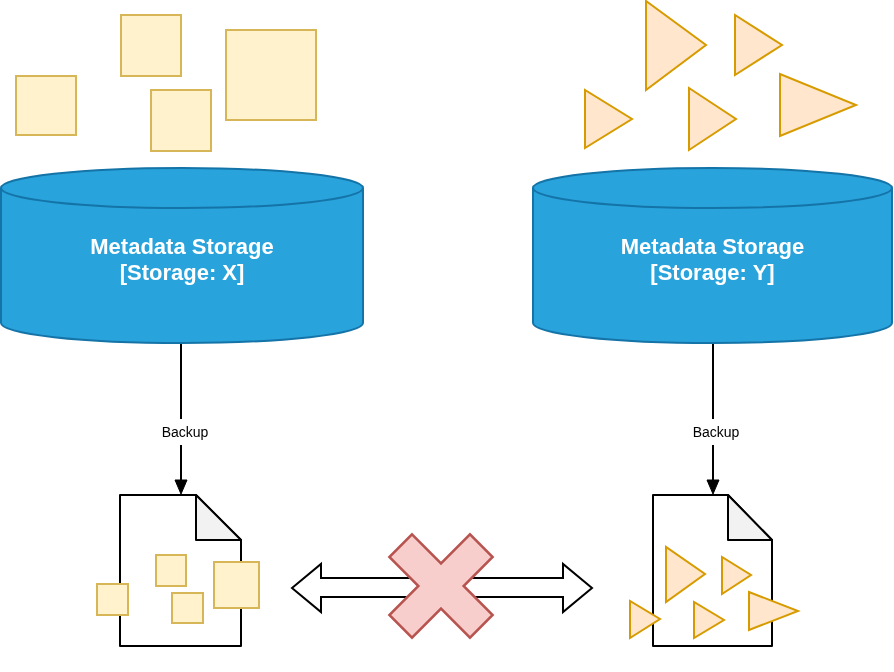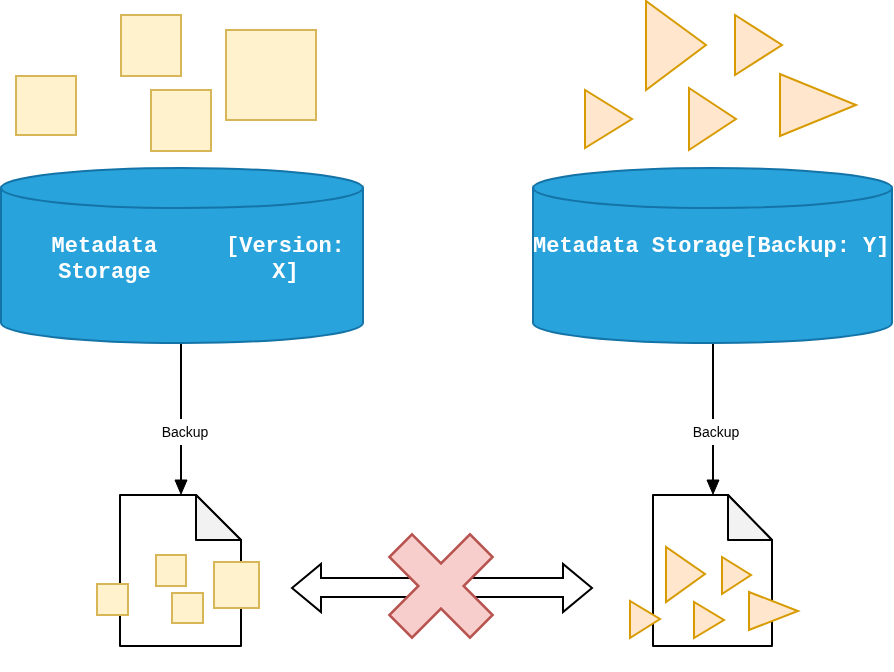--- a/index.html
+++ b/index.html
@@ -36,28 +36,28 @@
   .fold { fill: var(--fold-fill); stroke: var(--line-color); stroke-width: 2; stroke-linejoin: round; }
   .conn { stroke: var(--line-color); stroke-width: 2; fill: none; }
   .ahead { fill: var(--line-color); stroke: var(--line-color); }
   .dblarrow { fill: #ffffff; stroke: var(--line-color); stroke-width: 2; stroke-linejoin: miter; }
   .xmark { fill: var(--x-mark-fill); stroke: var(--x-mark-stroke); stroke-width: 2.5; stroke-linejoin: miter; }
 
   
   .storage-label {
     position: absolute;
     display: flex;
+    flex-direction: column;
     align-items: center;
     text-align: center;
     color: var(--storage-text);
     font-size: 22px;
     font-weight: bold;
     line-height: 26px;
     pointer-events: none;
-    font-family: Liberation Mono, monospace;
   }
   .storage-label-x { left: 1px;   top: 234px; width: 362px; }
   .storage-label-y { left: 533px; top: 234px; width: 359px; }
   .backup-label {
     position: absolute;
     top: 419px;
     width: 84px;
     height: 26px;
     background: #ffffff;
     color: var(--backup-text);
@@ -137,24 +137,24 @@
     <g>
       <polygon class="dblarrow" points="292,588 321,564 321,578 563,578 563,564 592,588 563,612 563,597 321,597 321,612"></polygon>
       <g transform="translate(441,586) rotate(45)">
         <path class="xmark" d="M -57,-16 L -16,-16 L -16,-57 L 16,-57 L 16,-16 L 57,-16 L 57,16 L 16,16 L 16,57 L -16,57 L -16,16 L -57,16 Z"></path>
       </g>
     </g>
   </svg>
 
   <div class="storage-label storage-label-x">
     <span>Metadata Storage</span>
-    <span>[Version: X]</span>
+    <span>[Storage: X]</span>
   </div>
 
   <div class="storage-label storage-label-y">
     <span>Metadata Storage</span>
-    <span>[Backup: Y]</span>
+    <span>[Storage: Y]</span>
   </div>
 
   <div class="backup-label backup-label-left">Backup</div>
   <div class="backup-label backup-label-right">Backup</div>
 
 </div>
 
 </body></html>

